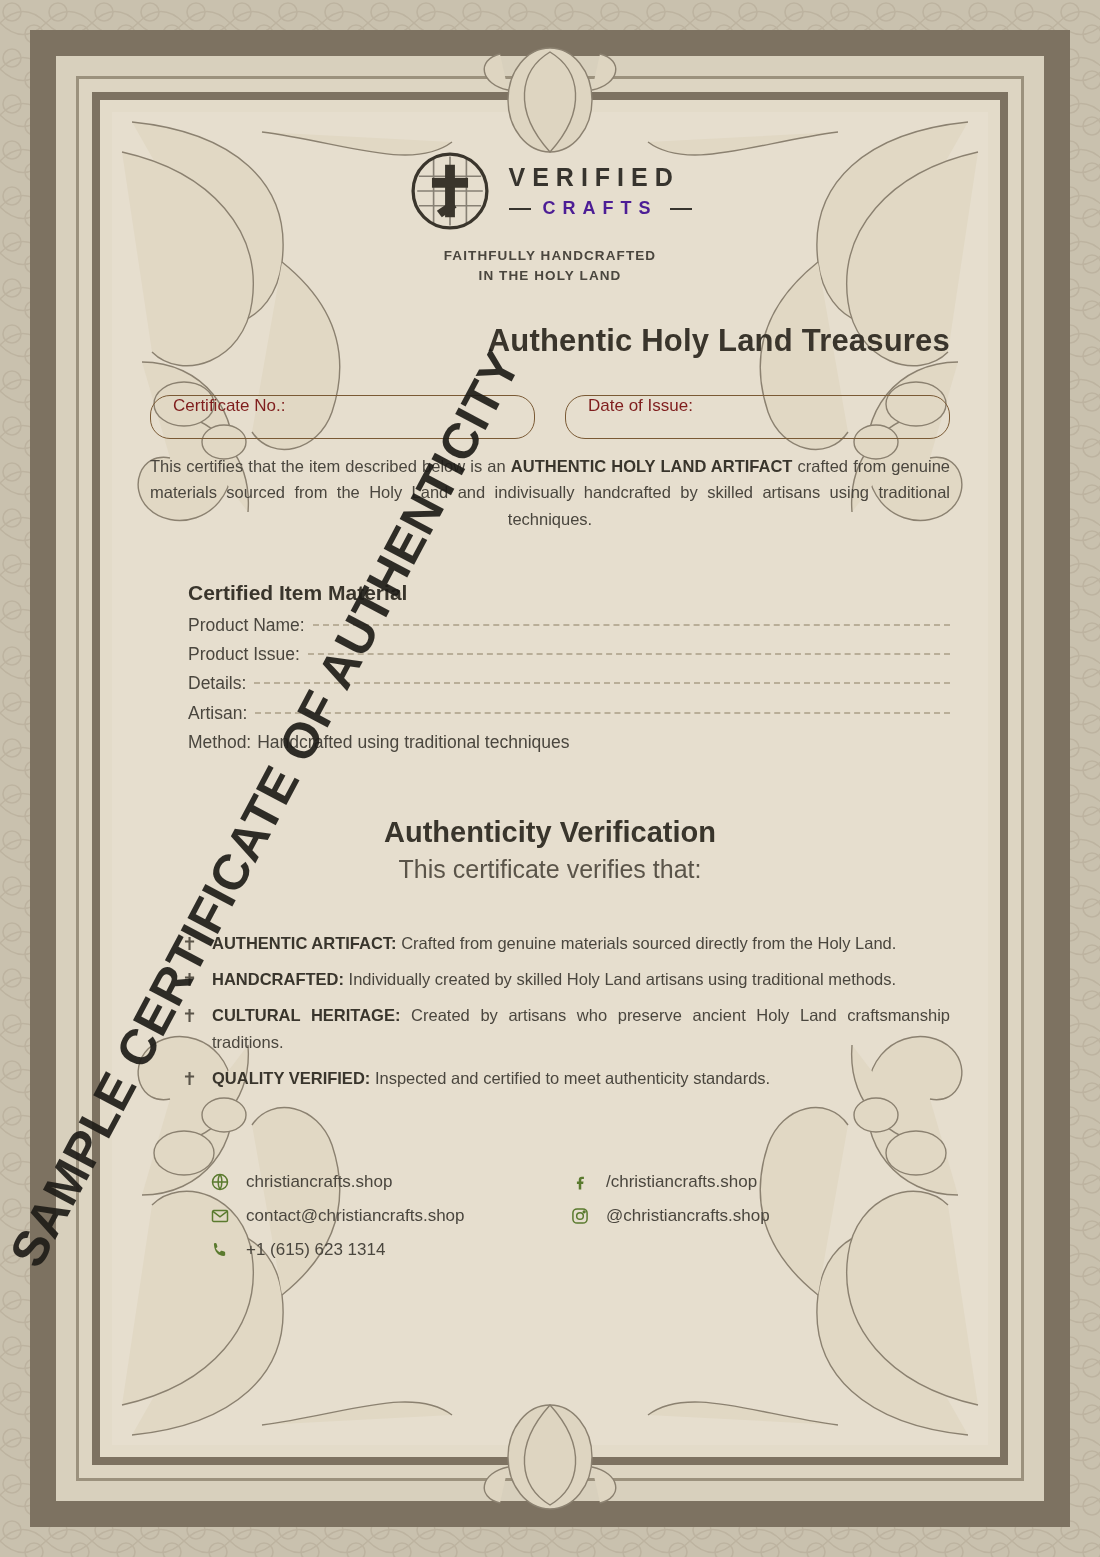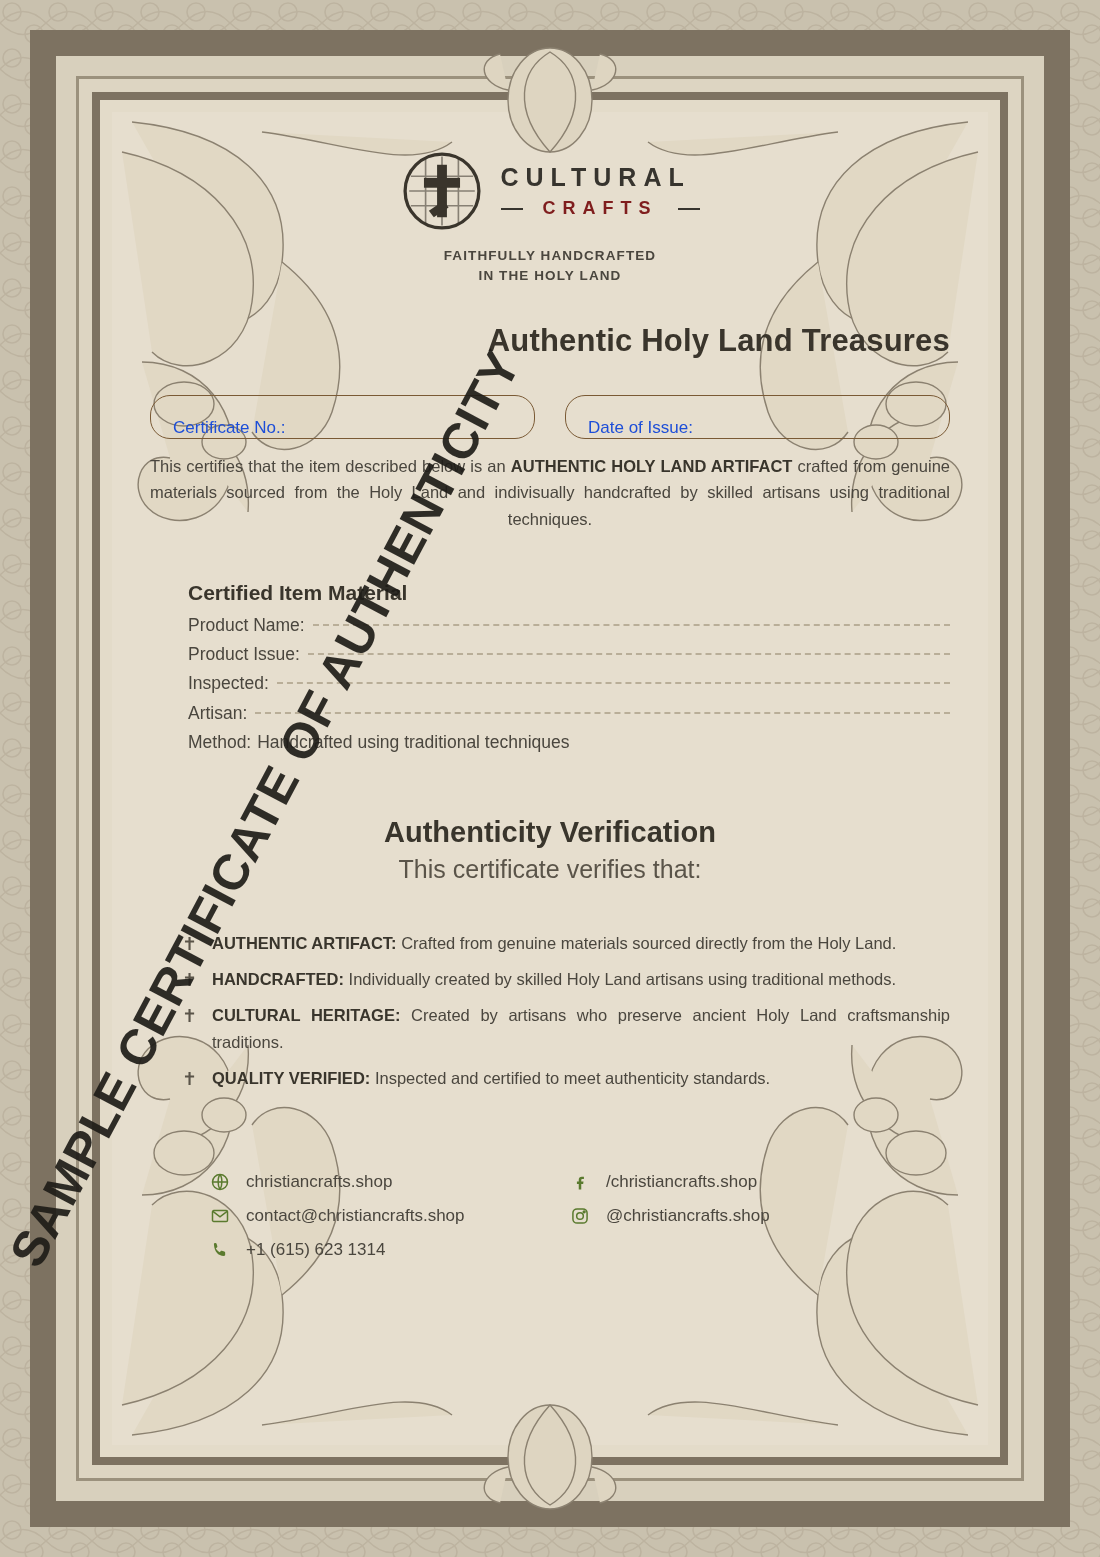--- a/index.html
+++ b/index.html
@@ -91,25 +91,25 @@
   .brand-top {
     font-size: 25px;
     letter-spacing: 7px;
     font-weight: 700;
     color: #37342e;
   }
   .brand-bottom {
     font-size: 18px;
     letter-spacing: 7px;
     font-weight: 700;
-    color: #7f1d1d;
+    color: #4c1d95;
     margin-top: 6px;
     display: flex;
     align-items: center;
-    gap: 20px;
+    gap: 12px;
   }
   .brand-bottom .rule {
     display: inline-block;
     width: 22px;
     height: 2px;
     background: #37342e;
   }
   .tagline {
     text-align: center;
     margin-top: 14px;
@@ -134,24 +134,24 @@
     justify-content: space-between;
     margin-top: 36px;
     gap: 30px;
   }
   .field-box {
     flex: 1;
     border: 1.5px solid #7a5a35;
     border-radius: 20px;
     height: 44px;
     display: flex;
-    align-items: flex-end;
+    align-items: flex-start;
     padding: 0 22px;
     font-size: 17px;
-    color: #1d4ed8;
+    color: #7f1d1d;
     box-sizing: border-box;
     background: transparent;
   }
 
   .certifies {
     margin-top: 14px;
     font-size: 16.5px;
     line-height: 1.62;
     text-align: justify;
     text-align-last: center;
@@ -367,21 +367,21 @@
         <circle cx="50" cy="50" r="45" fill="none" stroke="#3a352c" stroke-width="4"></circle>
         <g stroke="#3a352c" stroke-width="2" opacity="0.55">
           <path d="M12 32 H88 M10 50 H90 M12 68 H88"></path>
           <path d="M30 10 V90 M50 8 V92 M70 10 V90"></path>
         </g>
         <rect x="44" y="18" width="12" height="64" fill="#3a352c"></rect>
         <rect x="28" y="34" width="44" height="12" fill="#3a352c"></rect>
         <path d="M34 74 L52 62 L58 70 L40 82 Z" fill="#3a352c"></path>
       </svg>
       <div class="logo-text">
-        <div class="brand-top">CULTURAL</div>
+        <div class="brand-top">VERIFIED</div>
         <div class="brand-bottom">
           <span class="rule"></span>
           <span>CRAFTS</span>
           <span class="rule"></span>
         </div>
       </div>
     </div>
 
     <div class="tagline">
       <div>FAITHFULLY HANDCRAFTED</div>
@@ -407,21 +407,21 @@
 
     <div class="detail-line">
       <span class="lbl">Product Name:</span>
       <span class="dashes"></span>
     </div>
     <div class="detail-line">
       <span class="lbl">Product Issue:</span>
       <span class="dashes"></span>
     </div>
     <div class="detail-line">
-      <span class="lbl">Inspected:</span>
+      <span class="lbl">Details:</span>
       <span class="dashes"></span>
     </div>
     <div class="detail-line">
       <span class="lbl">Artisan:</span>
       <span class="dashes"></span>
     </div>
     <div class="detail-line">
       <span class="lbl">Method:</span>
       <span class="lbl" style="margin-left:6px">Handcrafted using traditional techniques</span>
     </div>

